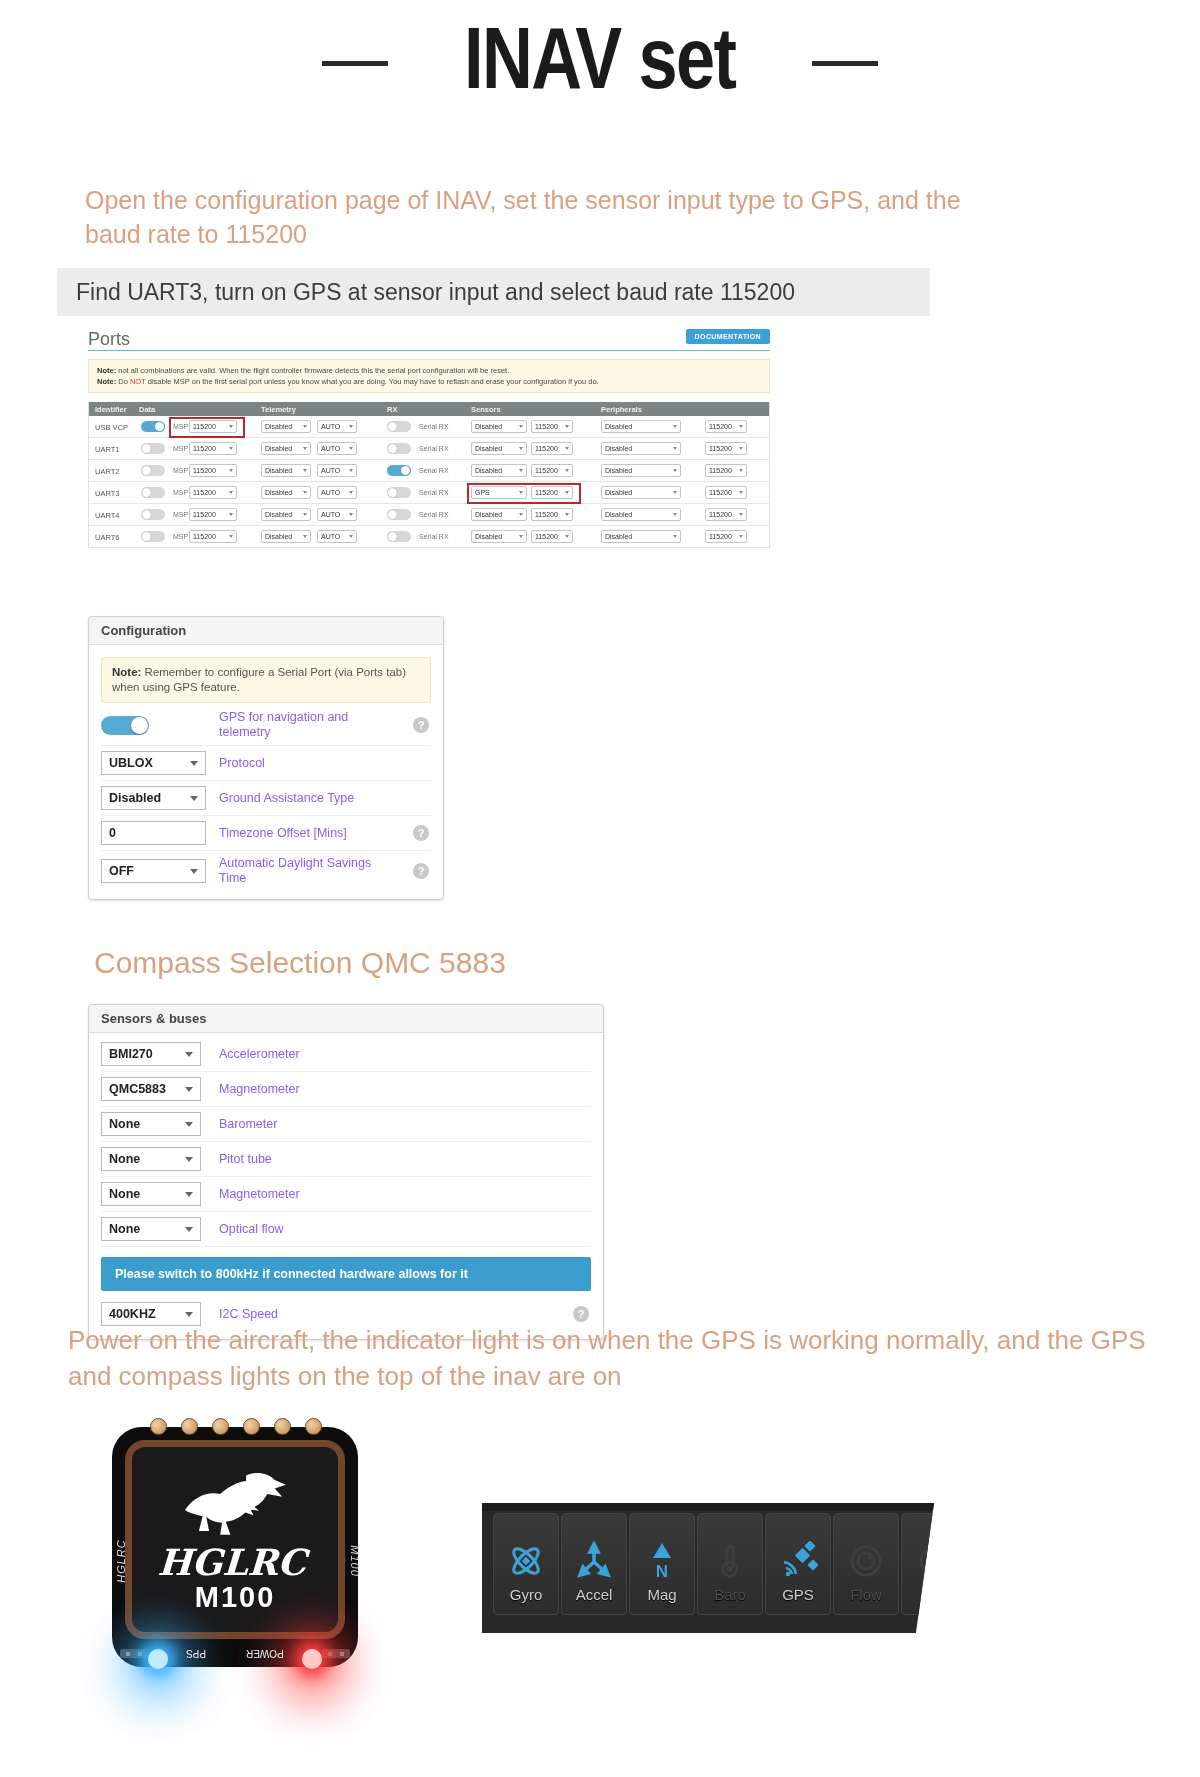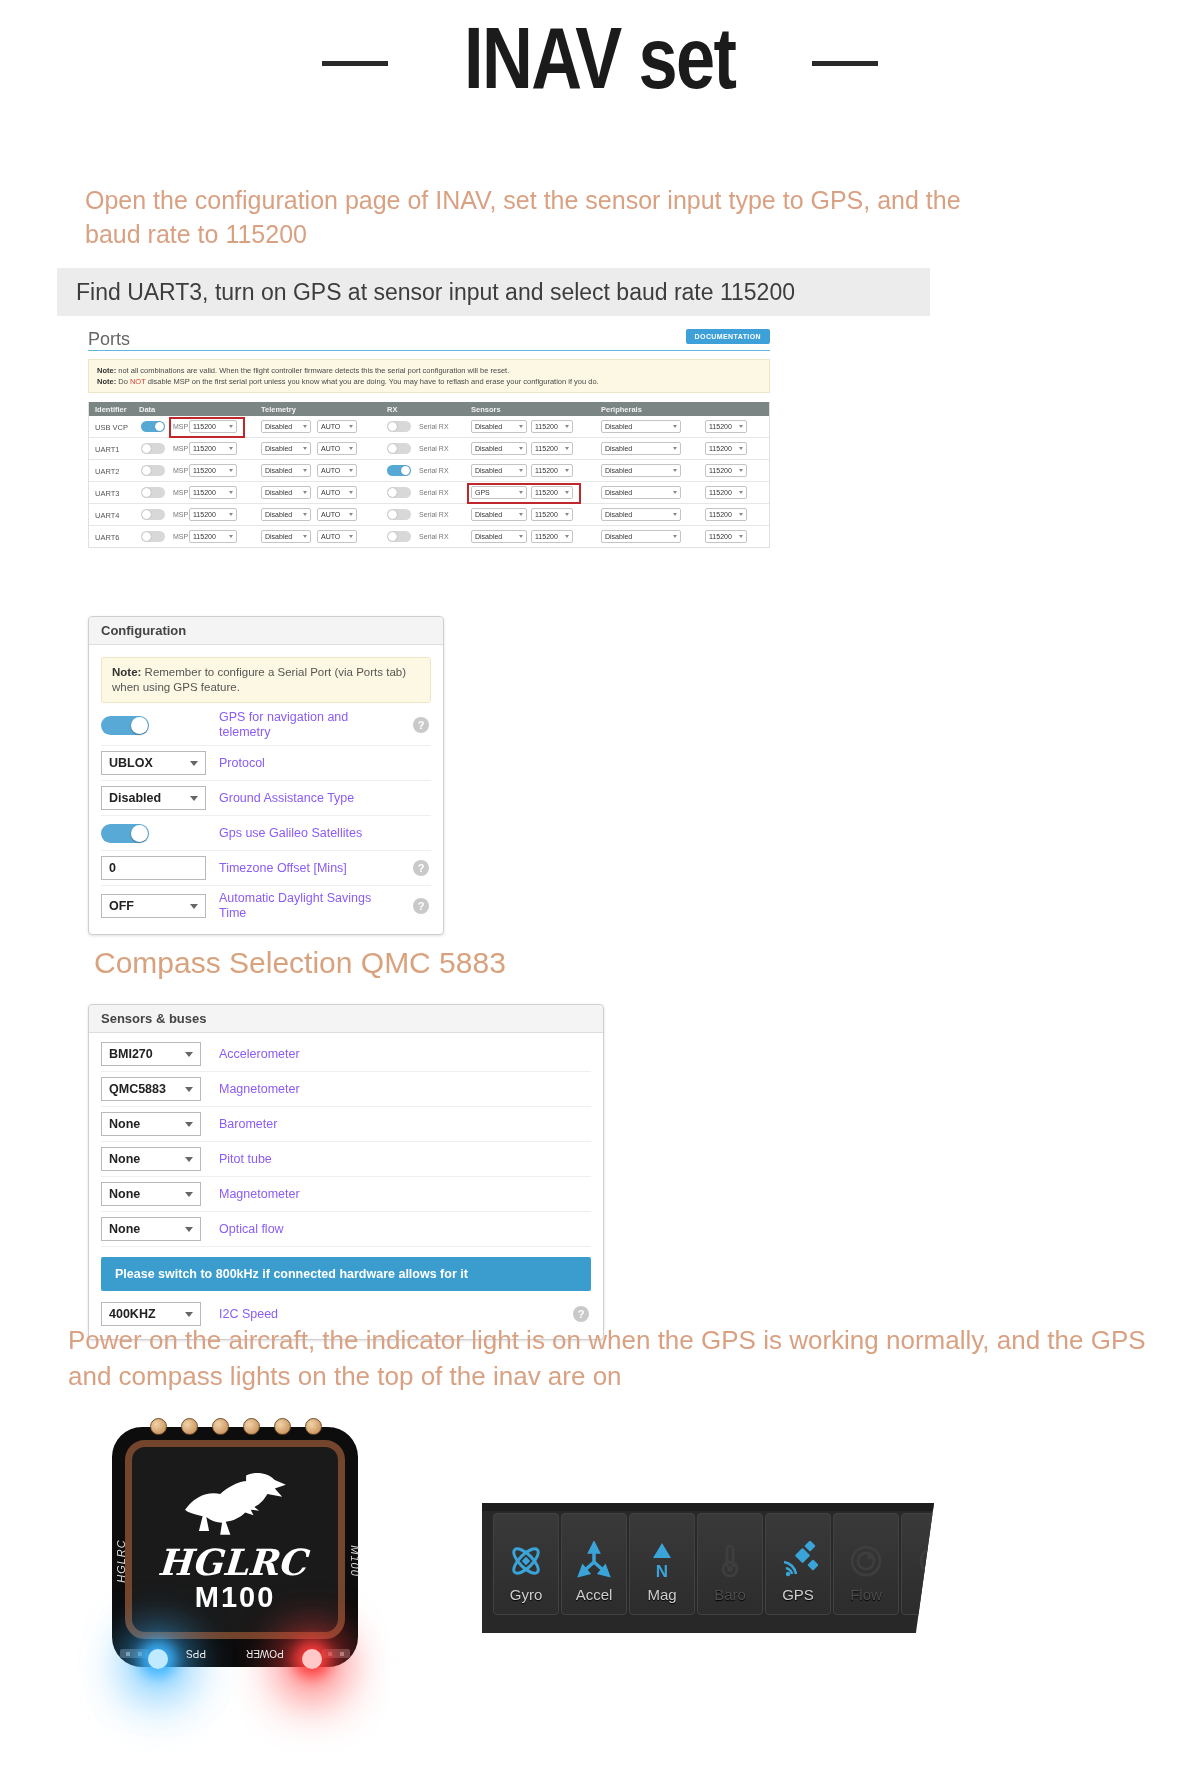--- a/index.html
+++ b/index.html
@@ -422,28 +422,20 @@
             <div class="c-ctrl">
               <div class="c-select">
                 <span>Disabled</span>
                 <span class="sel-caret"></span>
               </div>
             </div>
             <div class="c-label">Ground Assistance Type</div>
           </div>
           <div class="c-row">
             <div class="c-ctrl">
-              <div class="c-toggle">
-                <div class="knob"></div>
-              </div>
-            </div>
-            <div class="c-label">Gps use Galileo Satellites</div>
-          </div>
-          <div class="c-row">
-            <div class="c-ctrl">
               <div class="c-input">0</div>
             </div>
             <div class="c-label">Timezone Offset [Mins]</div>
             <div class="help">?</div>
           </div>
           <div class="c-row last">
             <div class="c-ctrl">
               <div class="c-select">
                 <span>OFF</span>
                 <span class="sel-caret"></span>

